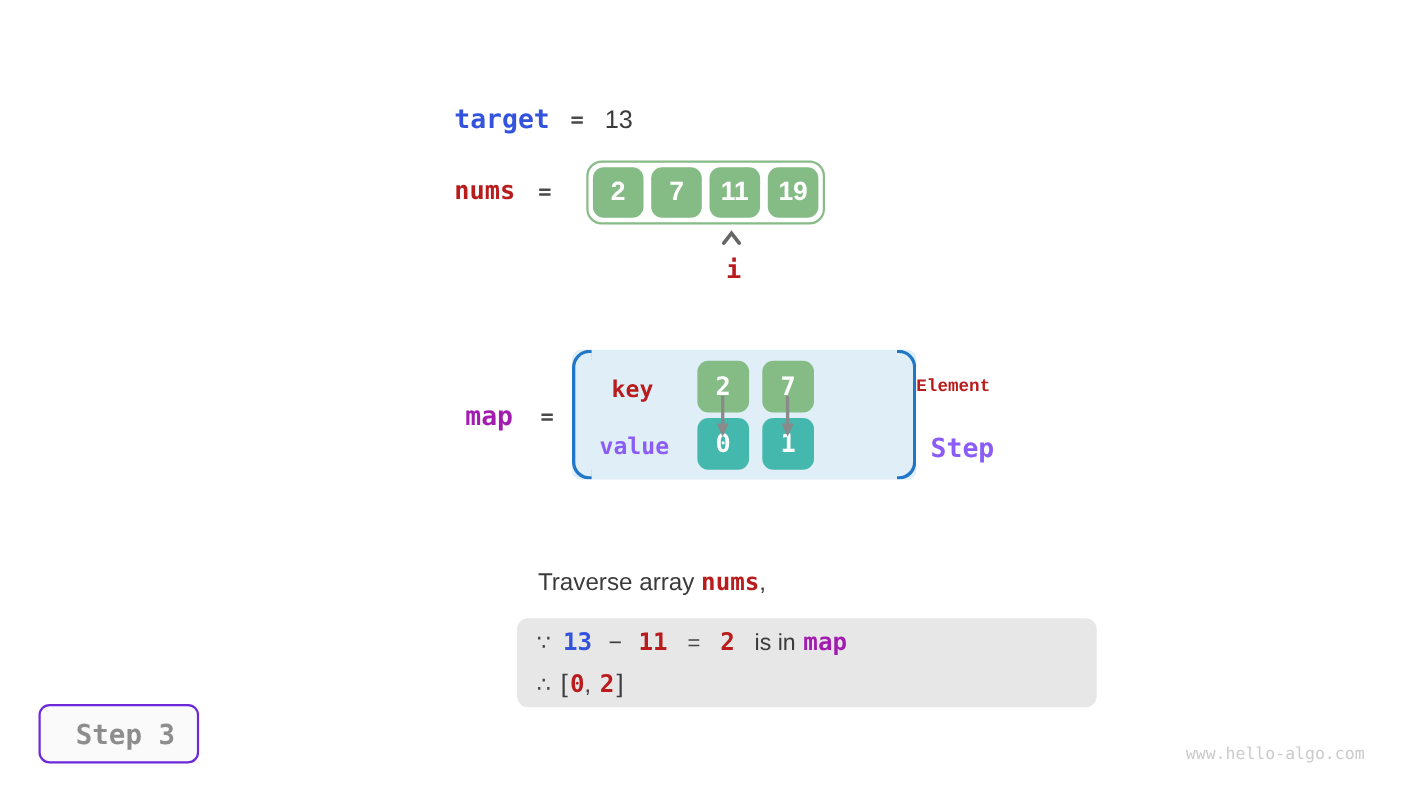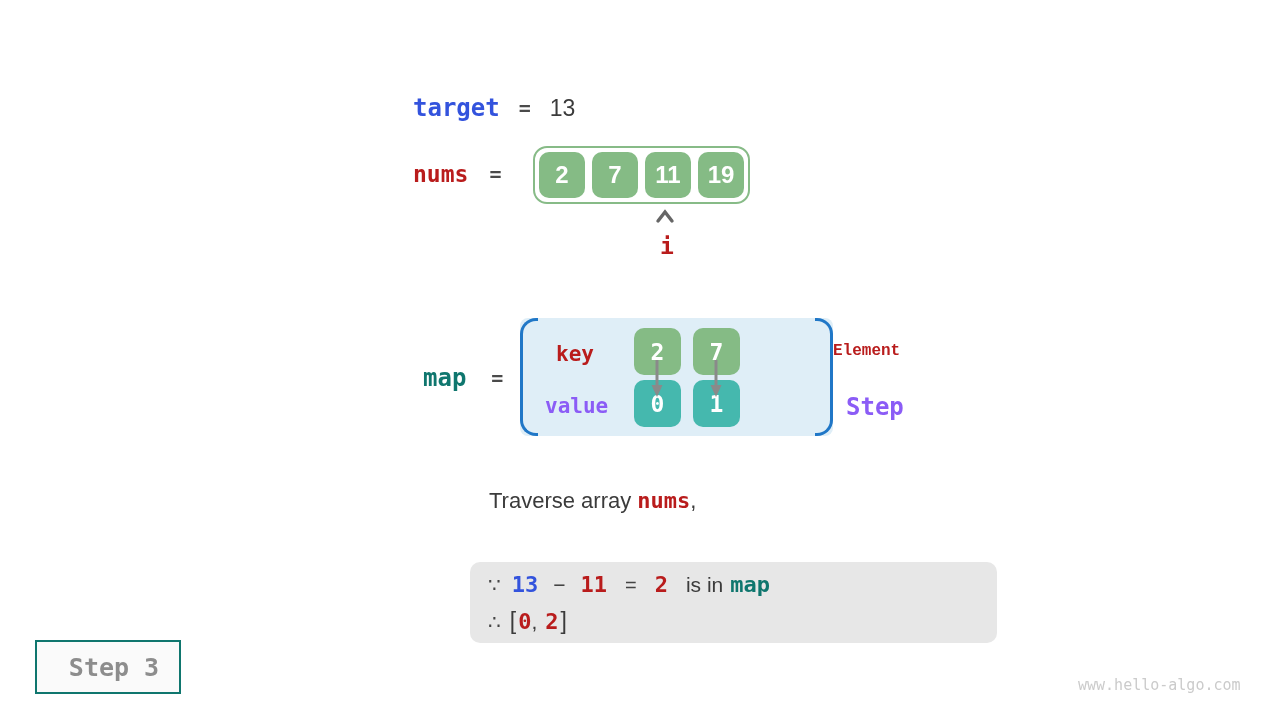--- a/index.html
+++ b/index.html
@@ -6,21 +6,21 @@
   html, body { width: 1280px; height: 720px; background: #ffffff; overflow: hidden; }
   body { font-family: "Liberation Sans", sans-serif; }
   .canvas { position: relative; width: 1280px; height: 720px; background: #ffffff; }
 
   .mono { font-family: "DejaVu Sans Mono", monospace; font-weight: bold; }
   .abs  { position: absolute; }
   .rowflex { display: flex; align-items: center; }
 
   
   .c-royal  { color: #3353dd; }
-  .c-azure  { color: #0f766e; }
+  .c-azure  { color: #a21caf; }
   .c-green  { color: #b91c1c; }
   .c-teal   { color: #8b5cf6; }
   .c-dark   { color: #3b3b3b; }
   .c-gray   { color: #4a4a4a; }
 
   
   .target-row { left: 413px; top: 94px; gap: 19px; }
   .target-row .lbl { font-size: 24px; }
   .target-row .eq  { font-size: 20px; }
   .target-row .val { font-size: 23px; font-weight: 500; }
@@ -72,38 +72,38 @@
   .vc-a { left: 114px; top: 62px; }
   .vc-b { left: 173px; top: 62px; }
   .map-arrow { position: absolute; top: 42px; }
   .ar-a { left: 130px; }
   .ar-b { left: 189px; }
 
   .element-label { left: 833px; top: 342px; font-size: 16px; font-family: Liberation Mono, monospace; }
   .index-label   { left: 846px; top: 393px; font-size: 24px; }
 
   
-  .caption { left: 489px; top: 488px; font-size: 22px; text-align: center; }
+  .caption { left: 489px; top: 516px; font-size: 22px; text-align: center; }
   .caption .mono { font-size: 22px; }
 
   
   .conclusion {
     left: 470px; top: 562px; width: 527px; height: 81px;
     background: #e7e7e7; border-radius: 10px;
     padding: 10px 0 0 18px;
   }
   .concl-line { display: flex; align-items: baseline; height: 31px; }
   .concl-line .sym  { font-size: 20px; color: #444444; }
   .concl-line .m22  { font-size: 22px; }
   .concl-line .txt  { font-size: 21px; color: #3b3b3b; }
 
   
   .step-badge {
     left: 35px; top: 640px; width: 146px; height: 54px;
-    border: 2px solid #0f766e; border-radius: 0; background: #fafafa;
+    border: 2px solid #6d28d9; border-radius: 10px; background: #fafafa;
     display: flex; align-items: center; justify-content: center;
     font-size: 25px; color: #8d8d8d; padding-left: 12px;
   }
 
   
   .watermark { left: 1078px; top: 676px; font-family: "DejaVu Sans Mono", monospace;
     font-size: 15px; color: #cbcbcb; }
 </style>
 </head>
 <body>

